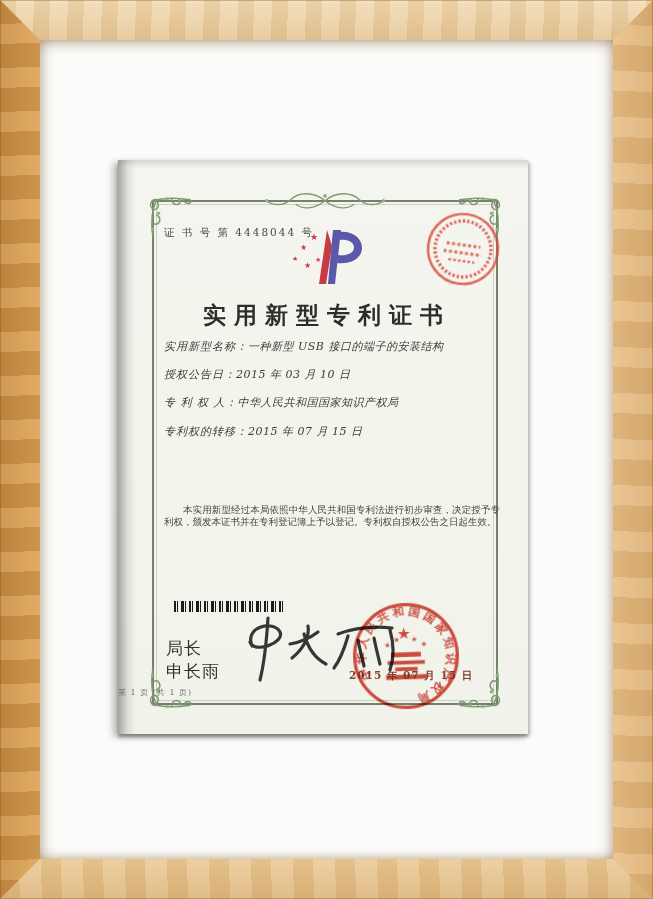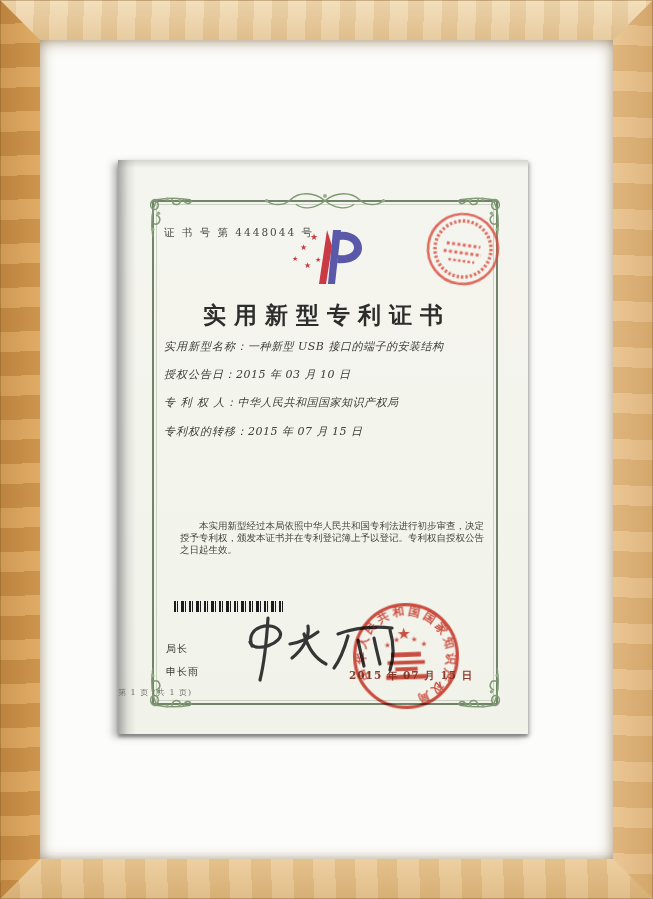--- a/index.html
+++ b/index.html
@@ -89,30 +89,30 @@
   .fields{position:absolute;left:46px;top:172px;width:330px;}
   .frow{height:28.4px;display:flex;align-items:center;font-size:11px;color:#3c3c38;font-style:italic;}
   .flabel{letter-spacing:1px;white-space:pre;}
   .fvalue{letter-spacing:.5px;}
 
   
   .bodytext{
     position:absolute;left:46px;top:344px;width:336px;
     font-size:9.5px;line-height:11.9px;color:#45453e;text-align:justify;
   }
-  .bodytext p{margin:16px;text-indent:2em;}
+  .bodytext p{margin:0;text-indent:2em;}
 
   
   .barcode{
     position:absolute;left:56px;top:441px;width:112px;height:11px;
     background:repeating-linear-gradient(90deg,
       #1c1c1c 0 2px,#f2f2ec 2px 3px,#1c1c1c 3px 4px,#f2f2ec 4px 7px,
       #1c1c1c 7px 10px,#f2f2ec 10px 11px,#1c1c1c 11px 12.5px,#f2f2ec 12.5px 15px);
   }
-  .signer{position:absolute;left:48px;top:477px;font-size:10px;line-height:23px;color:#33332f;letter-spacing:1px;}
+  .signer{position:absolute;left:48px;top:477px;font-size:17px;line-height:23px;color:#33332f;letter-spacing:1px;}
   .signature{position:absolute;left:112px;top:452px;width:178px;height:78px;opacity:.92;}
   .seal{position:absolute;left:232px;top:440px;width:112px;height:112px;
     opacity:.88;mix-blend-mode:multiply;transform:rotate(-2deg);filter:blur(.25px);}
   .seal-date{
     position:absolute;left:231px;top:509px;font-size:10.5px;letter-spacing:1px;
     color:#7c2d1e;font-weight:bold;opacity:.92;z-index:5;
   }
   .page-footer{
     position:absolute;left:0;top:527px;width:100%;
     font-size:8px;color:#72726b;letter-spacing:1px;

